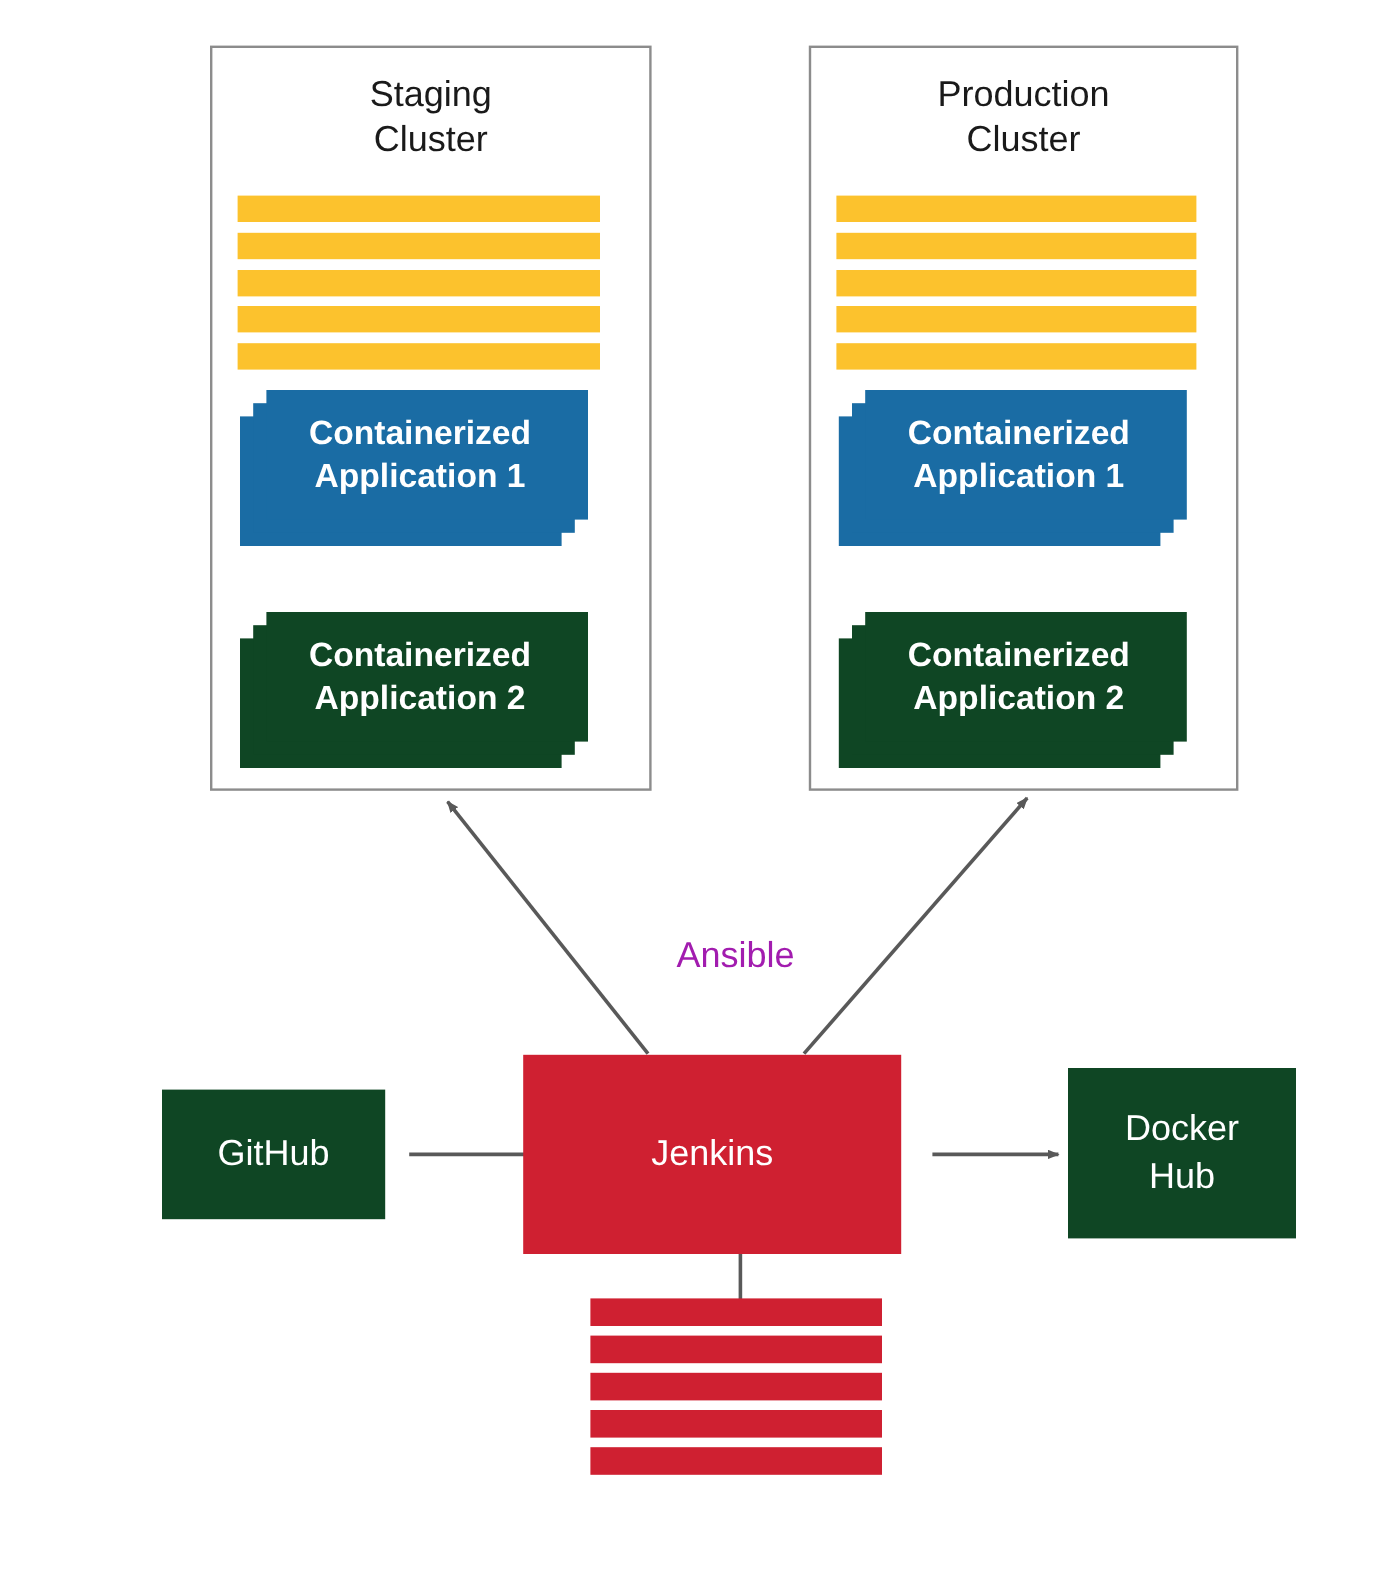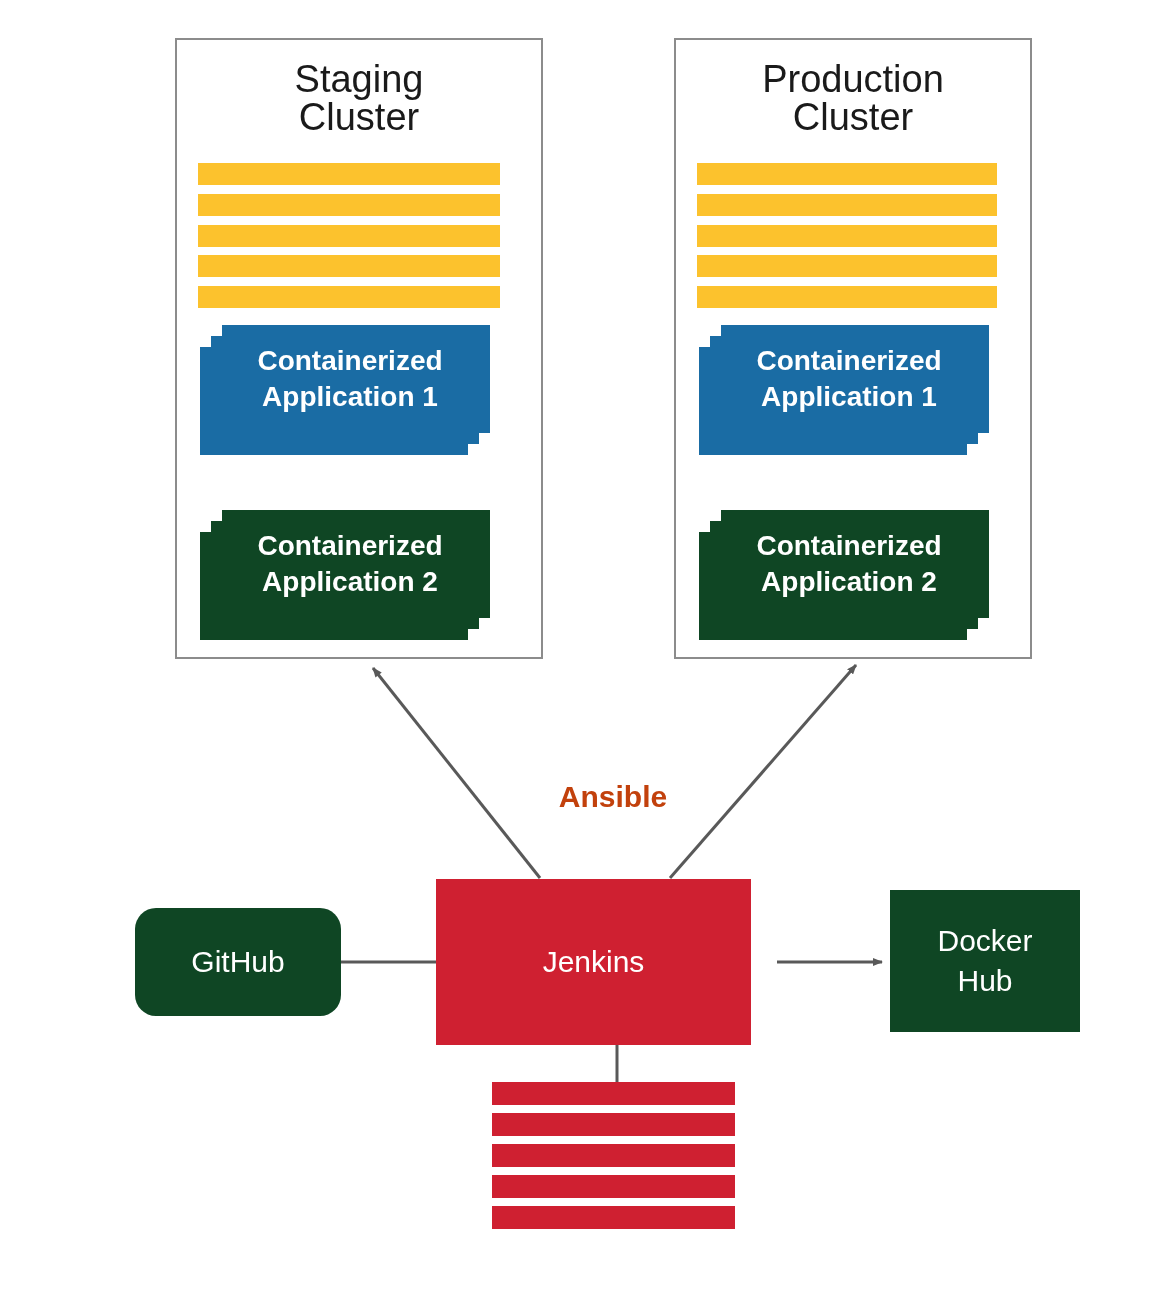--- a/index.html
+++ b/index.html
@@ -31,21 +31,21 @@
     position: absolute;
     box-sizing: border-box;
     border: 2px solid #8c8c8c;
     background: #ffffff;
   }
   .cluster-title {
     position: absolute;
     width: 100%;
     text-align: center;
     color: #1a1a1a;
-    font-size: 38px;
+    font-size: 30px;
     line-height: 38px;
     letter-spacing: 0px;
     white-space: pre-line;
   }
   
   .bar-stack {
     position: absolute;
   }
   .bar {
     position: absolute;
@@ -81,26 +81,25 @@
     justify-content: center;
     color: #ffffff;
     font-size: 30px;
     line-height: 40px;
     text-align: center;
     white-space: pre-line;
   }
   
   .caption {
     position: absolute;
-    color: #c2410c;
+    color: #a21caf;
     font-size: 30px;
     line-height: 38px;
     text-align: center;
     white-space: nowrap;
-    font-weight: bold;
   }
 </style>
 </head>
 <body>
 
 <div id="canvas">
 
   <svg class="svg-layer" viewBox="0 0 1166 1312">
     <defs>
       <marker id="arrowhead" markerWidth="10" markerHeight="8" refX="9" refY="4" orient="auto" markerUnits="userSpaceOnUse">
@@ -176,21 +175,21 @@
   <div class="card-stack" style="left:699px; top:510px; width:300px; height:130px;">
     <div class="card-layer" style="left:0px;  top:22px; width:268px; height:108px; background:#0f4624;"></div>
     <div class="card-layer" style="left:11px; top:11px; width:268px; height:108px; background:#0f4624;"></div>
     <div class="card-layer" style="left:22px; top:0px;  width:268px; height:108px; background:#0f4624;"></div>
     <div class="card-label" style="top:18px;">Containerized
 Application 2</div>
   </div>
 
   <div class="caption" style="left:513px; top:778px; width:200px;">Ansible</div>
 
-  <div class="plain-box" style="left:135px; top:908px; width:206px; height:108px; background:#0f4624;border-radius:21px;">GitHub</div>
+  <div class="plain-box" style="left:135px; top:908px; width:186px; height:108px; background:#0f4624;">GitHub</div>
 
   <div class="plain-box" style="left:436px; top:879px; width:315px; height:166px; background:#cf2031;">Jenkins</div>
 
   <div class="plain-box" style="left:890px; top:890px; width:190px; height:142px; background:#0f4624;">Docker
 Hub</div>
 
   <div class="bar-stack" style="left:492px; top:1082px; width:243px; height:148px;">
     <div class="bar" style="top:0px;   height:23px; background:#cf2031;"></div>
     <div class="bar" style="top:31px;  height:23px; background:#cf2031;"></div>
     <div class="bar" style="top:62px;  height:23px; background:#cf2031;"></div>

